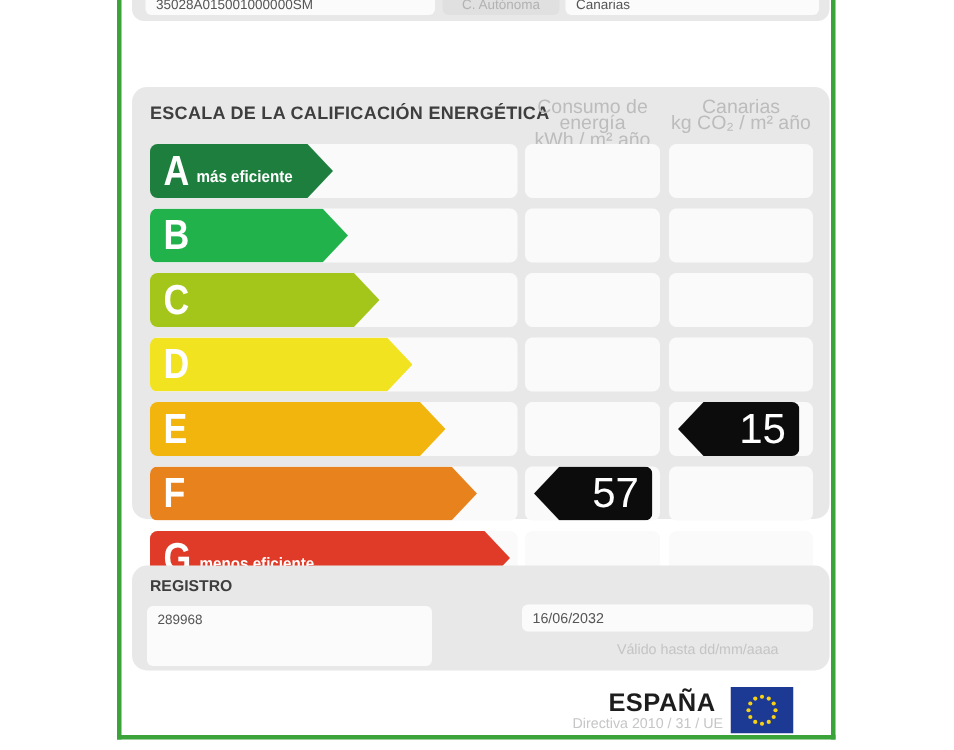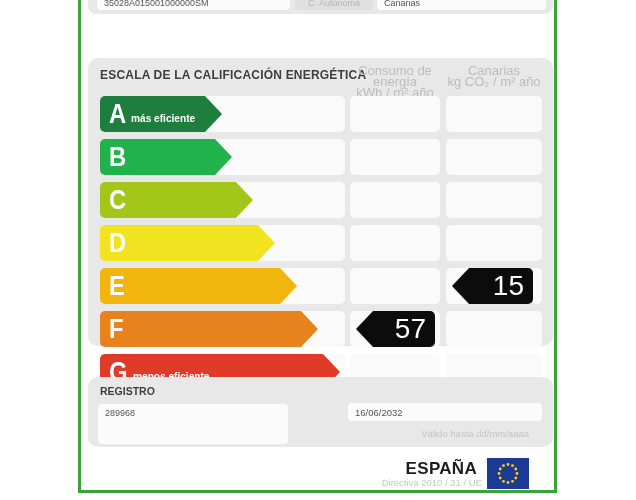--- a/index.html
+++ b/index.html
@@ -45,21 +45,21 @@
           padding-right:9px;box-sizing:border-box;font-size:28px;border-radius:0 5px 5px 0;
           clip-path:polygon(17px 0,100% 0,100% 100%,17px 100%,0 50%);}
   #rating-emisiones{left:364px;top:210px;width:81px;}
   #rating-consumo{left:268px;top:253px;width:79px;}
 
   
   #registro-panel{left:88px;top:377px;width:465px;height:70px;}
   #registro-title{position:absolute;left:12px;top:8px;font-size:10.5px;font-weight:bold;color:#3e3e3e;}
   #reg-box{left:10px;top:27px;width:190px;height:40px;padding:4px 0 0 7px;box-sizing:border-box;}
   #date-field{left:260px;top:26px;width:194px;height:18px;display:flex;align-items:center;padding-left:7px;box-sizing:border-box;font-size:9.5px;}
-  #valido{position:absolute;right:24px;top:51px;font-size:9.5px;color:#c4c4c4;}
+  #valido{position:absolute;right:34px;top:51px;font-size:9.5px;color:#c4c4c4;}
 
   
   #espana{position:absolute;right:159px;top:459px;font-size:17px;font-weight:bold;color:#1d1d1d;letter-spacing:.3px;}
   #directiva{position:absolute;right:154px;top:477px;font-size:9.5px;color:#c6c6c6;}
   #eu-flag{position:absolute;left:487px;top:458px;width:42px;height:31px;}
 </style>
 </head>
 <body>
 
 <div id="page">

